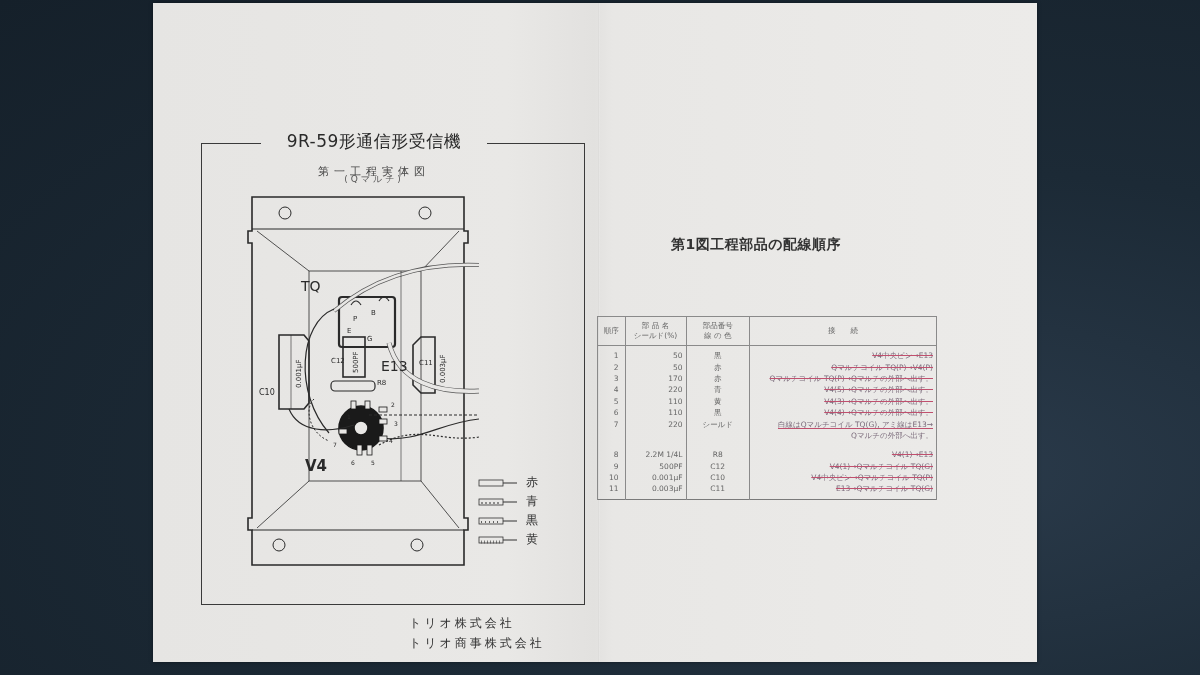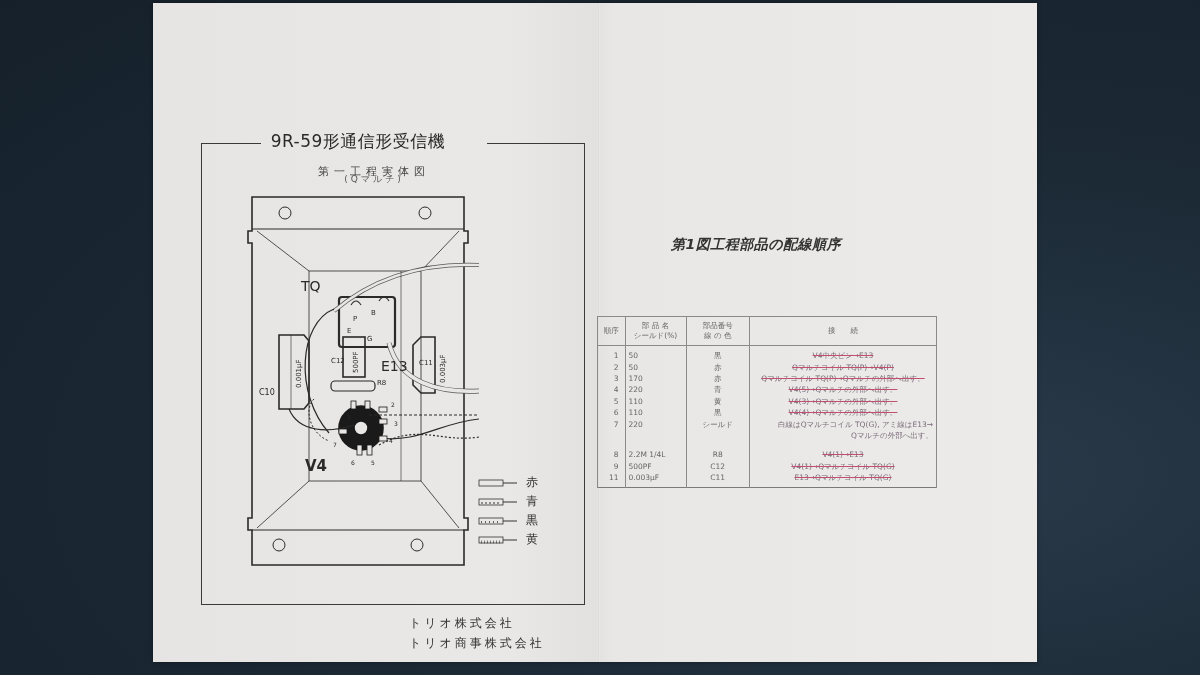--- a/index.html
+++ b/index.html
@@ -18,21 +18,21 @@
     background: linear-gradient(90deg, rgba(0,0,0,0.04), rgba(255,255,255,0.25));
   }
   
   .frame {
     position:absolute; left:48px; top:140px; width:382px; height:461px;
     border:1.5px solid #3a3a3a; border-top:none;
   }
   .frame-top-l { position:absolute; left:48px; top:140px; width:60px; border-top:1.5px solid #3a3a3a; }
   .frame-top-r { position:absolute; left:334px; top:140px; width:97px; border-top:1.5px solid #3a3a3a; }
   .title {
-    position:absolute; left:94px; top:127px; width:222px; text-align:center;
+    position:absolute; left:110px; top:127px; width:222px; text-align:center;
     font-size:17px; color:#2a2a2a; letter-spacing:0.5px; background:transparent;
   }
   .subtitle {
     position:absolute; left:110px; top:161px; width:222px; text-align:center;
     font-family:"DejaVu Serif", serif; font-size:11px; color:#444; letter-spacing:5px;
   }
   .subtitle2 {
     position:absolute; left:110px; top:170px; width:222px; text-align:center;
     font-size:9px; color:#555; letter-spacing:3px;
   }
@@ -41,41 +41,41 @@
   .legend-row { height:19px; display:flex; align-items:center; gap:8px; }
   .legend-row svg { width:40px; height:10px; }
   .legend-row span { font-family:"DejaVu Serif", serif; font-size:12px; color:#333; }
   .company {
     position:absolute; left:256px; top:610px; width:160px;
     font-family:"DejaVu Serif", serif; font-size:12px; color:#333; letter-spacing:3px; line-height:20px;
   }
   
   .fig-title {
     position:absolute; left:518px; top:233px; width:240px;
-    font-size:14px; font-weight:bold; color:#333; letter-spacing:0.5px;font-style:italic;
+    font-size:14px; font-weight:bold; color:#333; letter-spacing:0.5px;
   }
   table.wire {
     position:absolute; left:444px; top:313px; width:340px;
     border-collapse:collapse; font-size:7.5px; color:#666;
     border:1px solid #7a7a7a;
   }
   table.wire th {
     font-weight:normal; border:1px solid #8a8a8a; padding:2px 3px; height:24px;
     line-height:10px; color:#666;
   }
   table.wire td {
     border-left:1px solid #8a8a8a; border-right:1px solid #8a8a8a;
     padding:0 3px; height:11.4px; line-height:11px; white-space:nowrap;
   }
   table.wire td.c0 { text-align:right; width:18px; padding-right:6px; }
-  table.wire td.c1 { text-align:left; width:55px; }
+  table.wire td.c1 { text-align:right; width:55px; }
   table.wire td.c2 { text-align:center; width:58px; }
-  table.wire td.c3 { text-align:center; color:#7a6a7a; }
+  table.wire td.c3 { text-align:right; color:#7a6a7a; }
   .strike { text-decoration: line-through; text-decoration-color:#c0506e; }
-  .uline { text-decoration-color:#c0506e;padding-left:25px; }
+  .uline { text-decoration: underline; text-decoration-color:#c0506e;padding-left:25px; }
   tr.gap td { height:8px; }
   tr.lastpad td { height:4px; }
 </style>
 </head>
 <body>
 
 <div class="paper">
   <div class="fold"></div>
 
   <div class="frame-top-l"></div>
@@ -290,20 +290,26 @@
         <td class="c2">R8</td>
         <td class="c3"><span class="strike">V4(1)→E13</span></td>
       </tr>
       <tr>
         <td class="c0">9</td>
         <td class="c1">500PF</td>
         <td class="c2">C12</td>
         <td class="c3"><span class="strike">V4(1)→Qマルチコイル TQ(G)</span></td>
       </tr>
       <tr>
+        <td class="c0">10</td>
+        <td class="c1">0.001μF</td>
+        <td class="c2">C10</td>
+        <td class="c3"><span class="strike">V4中央ピン→Qマルチコイル TQ(P)</span></td>
+      </tr>
+      <tr>
         <td class="c0">11</td>
         <td class="c1">0.003μF</td>
         <td class="c2">C11</td>
         <td class="c3"><span class="strike">E13→Qマルチコイル TQ(G)</span></td>
       </tr>
       <tr class="lastpad">
           <td class="c0"></td>
           <td class="c1"></td>
           <td class="c2"></td>
           <td class="c3"></td>

